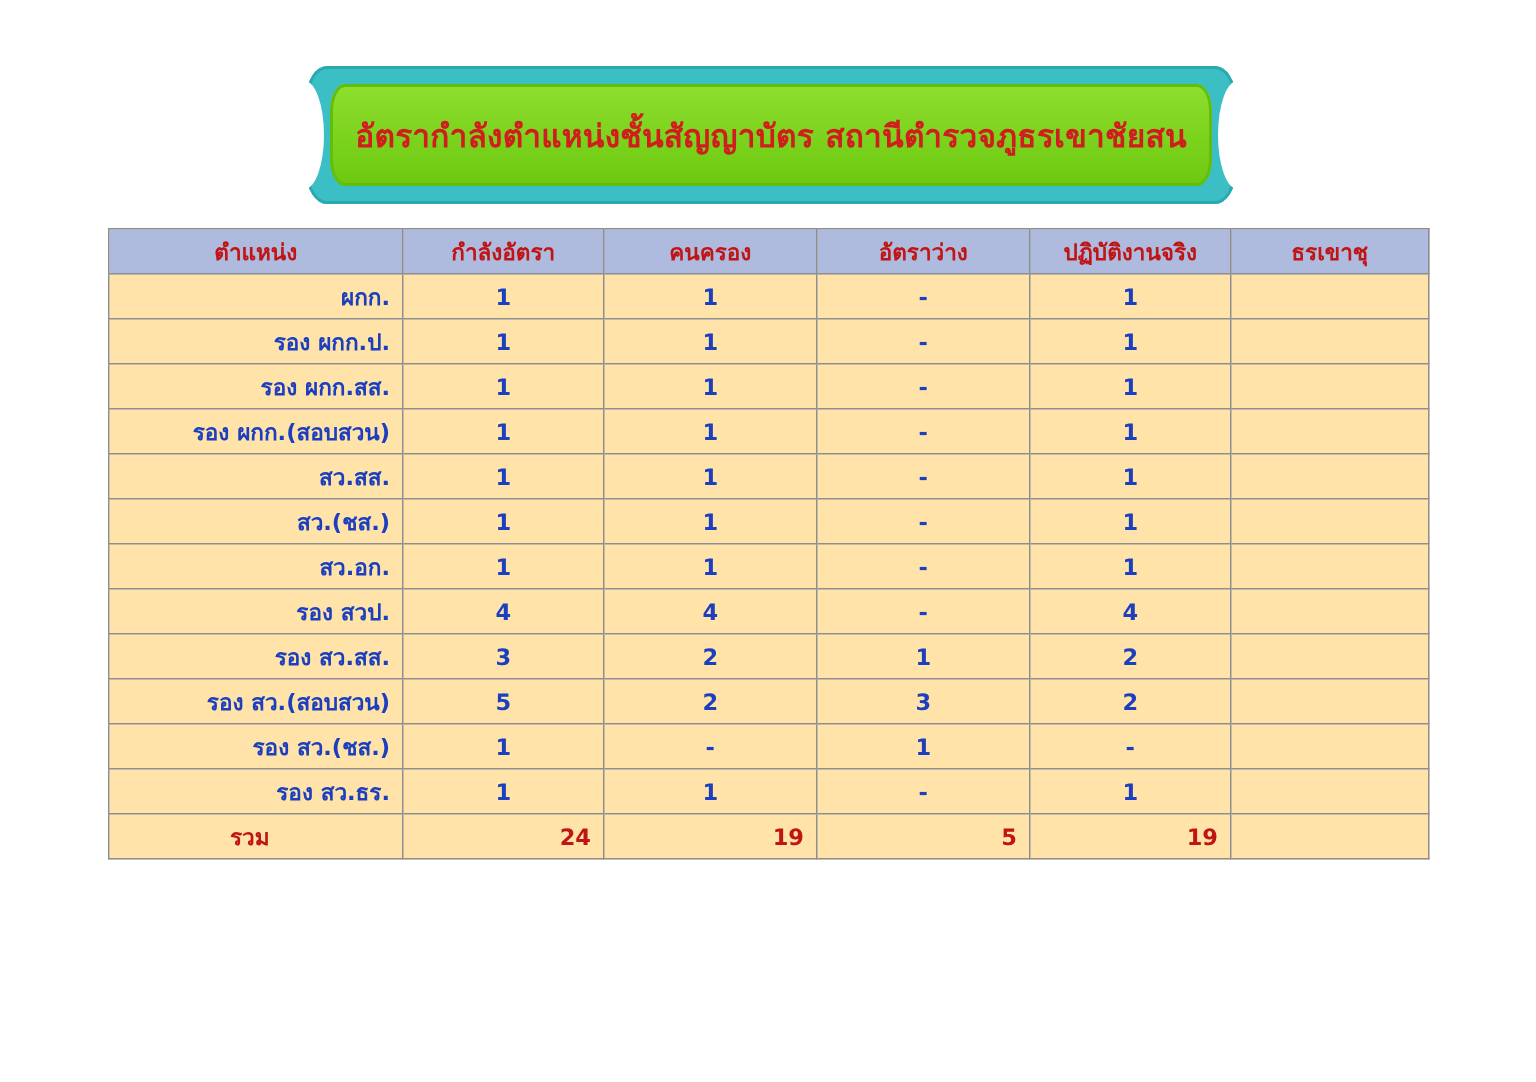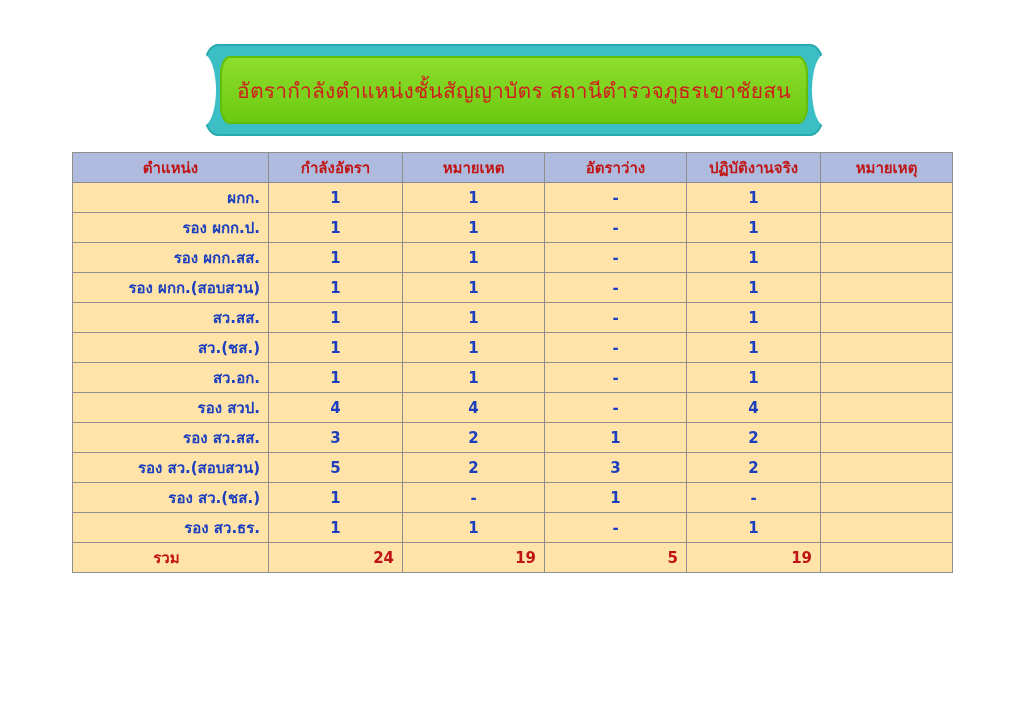--- a/index.html
+++ b/index.html
@@ -58,21 +58,21 @@
     background: linear-gradient(#8ede2e, #6cc90f);
     border-radius: 10px / 18px;
     box-shadow: inset 0 0 0 2px #63bd0c;
     display: flex;
     align-items: center;
     justify-content: center;
   }
   .banner-title {
     color: #d01d1d;
     font-size: 21px;
-    font-weight: normal;
+    font-weight: bold;
     letter-spacing: 0.2px;
     white-space: nowrap;
   }
 
   
   .table-wrap {
     position: absolute;
     left: 72px;
     top: 152px;
     width: 880px;
@@ -147,24 +147,24 @@
         <col class="c-quota">
         <col class="c-held">
         <col class="c-vacant">
         <col class="c-actual">
         <col class="c-note">
       </colgroup>
       <thead>
         <tr>
           <th>ตำแหน่ง</th>
           <th>กำลังอัตรา</th>
-          <th>หมายเหต</th>
+          <th>คนครอง</th>
           <th>อัตราว่าง</th>
           <th>ปฏิบัติงานจริง</th>
-          <th>หมายเหตุ</th>
+          <th>ธรเขาชุ</th>
         </tr>
       </thead>
       <tbody>
         <tr>
           <td class="pos">ผกก.</td>
           <td class="num">1</td>
           <td class="num">1</td>
           <td class="num">-</td>
           <td class="num">1</td>
           <td class="note"></td>

